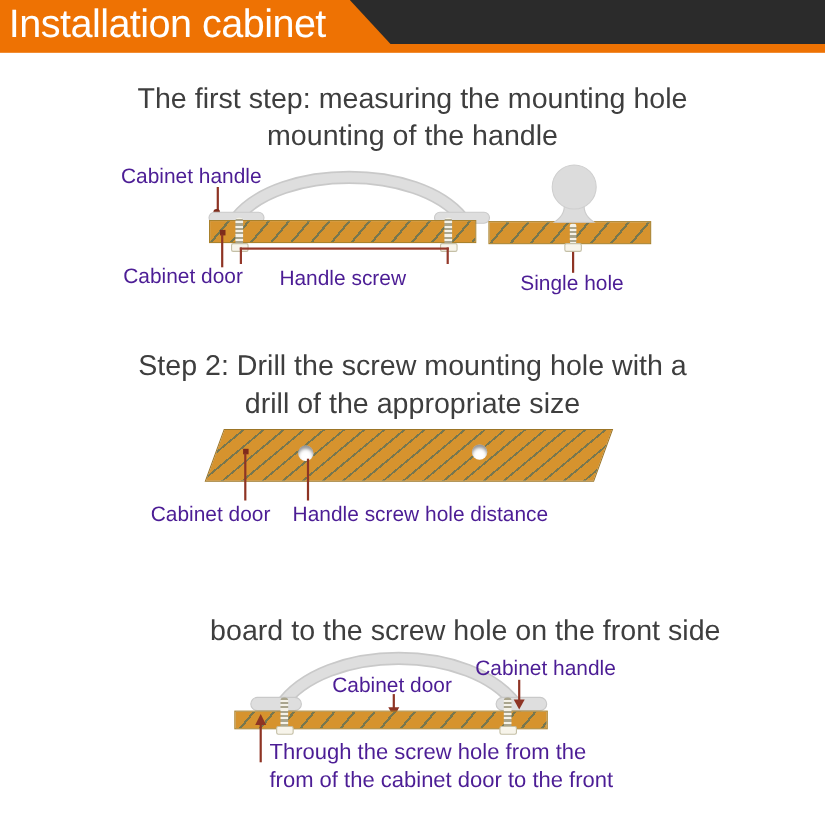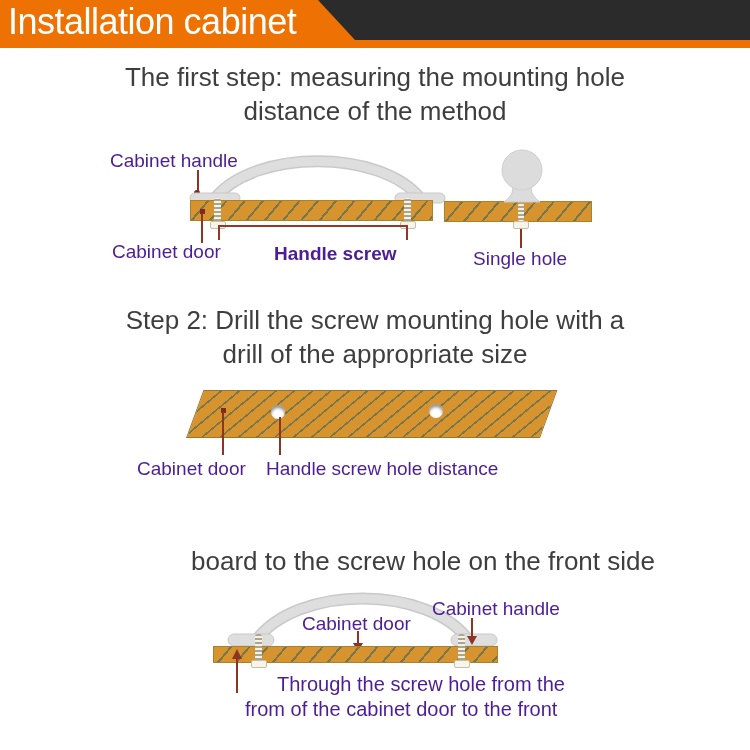--- a/index.html
+++ b/index.html
@@ -9,21 +9,21 @@
 
   
   .header{position:absolute;left:0;top:0;width:750px;height:48px;background:#ee7203;}
   .header-dark{position:absolute;left:318px;top:0;width:432px;height:40px;background:#2b2b2b;
                clip-path:polygon(0 0,100% 0,100% 100%,37px 100%);}
   .header-title{position:absolute;left:8px;top:0px;font-size:36px;line-height:44px;color:#ffffff;
                 letter-spacing:-0.5px;white-space:nowrap;}
 
   
   .heading{position:absolute;left:0;width:750px;text-align:center;font-size:26px;line-height:34px;
-           color:#3e3e3e;white-space:nowrap;}
+           color:#3e3e3e;white-space:nowrap;margin-top:12px;}
 
   
   .lbl{position:absolute;font-size:19px;line-height:25px;color:#4c1d95;white-space:nowrap;}
 
   
   .wood{position:absolute;background:repeating-linear-gradient(130deg,#d6932e 0 12px,#77774f 12px 14px);
         border:1px solid #a9812c;box-sizing:border-box;}
 
   
   .screw{position:absolute;width:7px;border-radius:3px;
@@ -50,21 +50,21 @@
 <body>
 
 <div class="page">
 
   <div class="header">
     <div class="header-dark"></div>
     <div class="header-title">Installation cabinet</div>
   </div>
 
   <div class="heading" style="top:60px;">The first step: measuring the mounting hole</div>
-  <div class="heading" style="top:94px;">distance of the method</div>
+  <div class="heading" style="top:94px;">mounting of the handle</div>
 
   <div class="lbl" style="left:110px;top:148px;">Cabinet handle</div>
   <div class="rline" style="left:197px;top:170px;height:21px;"></div>
   <div class="rdot" style="left:194px;top:190px;"></div>
 
   <svg class="abs" style="left:185px;top:145px;overflow:visible;" width="265" height="62" viewBox="0 0 265 62">
     <path d="M30,53 C70,4 195,4 235,53" fill="none" stroke="#c9c9c9" stroke-width="12" stroke-linecap="round"></path>
     <path d="M30,53 C70,4 195,4 235,53" fill="none" stroke="#dedede" stroke-width="9" stroke-linecap="round"></path>
     <rect x="5" y="48" width="50" height="10" rx="5" fill="#dedede" stroke="#c9c9c9"></rect>
     <rect x="210" y="48" width="50" height="10" rx="5" fill="#dedede" stroke="#c9c9c9"></rect>
@@ -84,21 +84,21 @@
   </svg>
   <div class="screw" style="left:518px;top:203px;height:19px;width:6px;"></div>
   <div class="screw-head" style="left:513px;top:221px;"></div>
   <div class="rline" style="left:520px;top:229px;height:19px;"></div>
   <div class="lbl" style="left:470px;top:246px;width:100px;text-align:center;">Single hole</div>
 
   <div class="dim" style="left:218px;top:225px;width:190px;height:15px;"></div>
   <div class="rsq" style="left:200px;top:209px;"></div>
   <div class="rline" style="left:201px;top:213px;height:30px;"></div>
   <div class="lbl" style="left:112px;top:239px;">Cabinet door</div>
-  <div class="lbl" style="left:274px;top:241px;font-weight:bold;">Handle screw</div>
+  <div class="lbl" style="left:254px;top:241px;">Handle screw</div>
 
   <div class="heading" style="top:303px;">Step 2: Drill the screw mounting hole with a</div>
   <div class="heading" style="top:337px;">drill of the appropriate size</div>
 
   <div class="wood" style="left:186px;top:390px;width:354px;height:48px;transform:skewX(-20deg);transform-origin:left bottom;border:1px solid #9c7526;"></div>
   <div class="hole" style="left:271px;top:405px;"></div>
   <div class="hole" style="left:429px;top:404px;"></div>
   <div class="rsq" style="left:221px;top:408px;"></div>
   <div class="rline" style="left:222px;top:412px;height:43px;"></div>
   <div class="rline" style="left:279px;top:417px;height:38px;"></div>
@@ -123,16 +123,16 @@
   <div class="arrow-down" style="left:353px;top:643px;"></div>
 
   <div class="wood" style="left:213px;top:646px;width:285px;height:17px;"></div>
   <div class="screw" style="left:255px;top:634px;height:28px;"></div>
   <div class="screw-head" style="left:251px;top:660px;"></div>
   <div class="screw" style="left:458px;top:634px;height:28px;"></div>
   <div class="screw-head" style="left:454px;top:660px;"></div>
 
   <div class="arrow-up" style="left:232px;top:649px;"></div>
   <div class="rline" style="left:236px;top:658px;height:35px;"></div>
-  <div class="lbl" style="left:245px;top:672px;font-size:20px;margin-left:32px;">Through the screw hole from the</div>
+  <div class="lbl" style="left:245px;top:672px;font-size:20px;">Through the screw hole from the</div>
   <div class="lbl" style="left:245px;top:697px;font-size:20px;">from of the cabinet door to the front</div>
 
 </div>
 
 </body></html>

